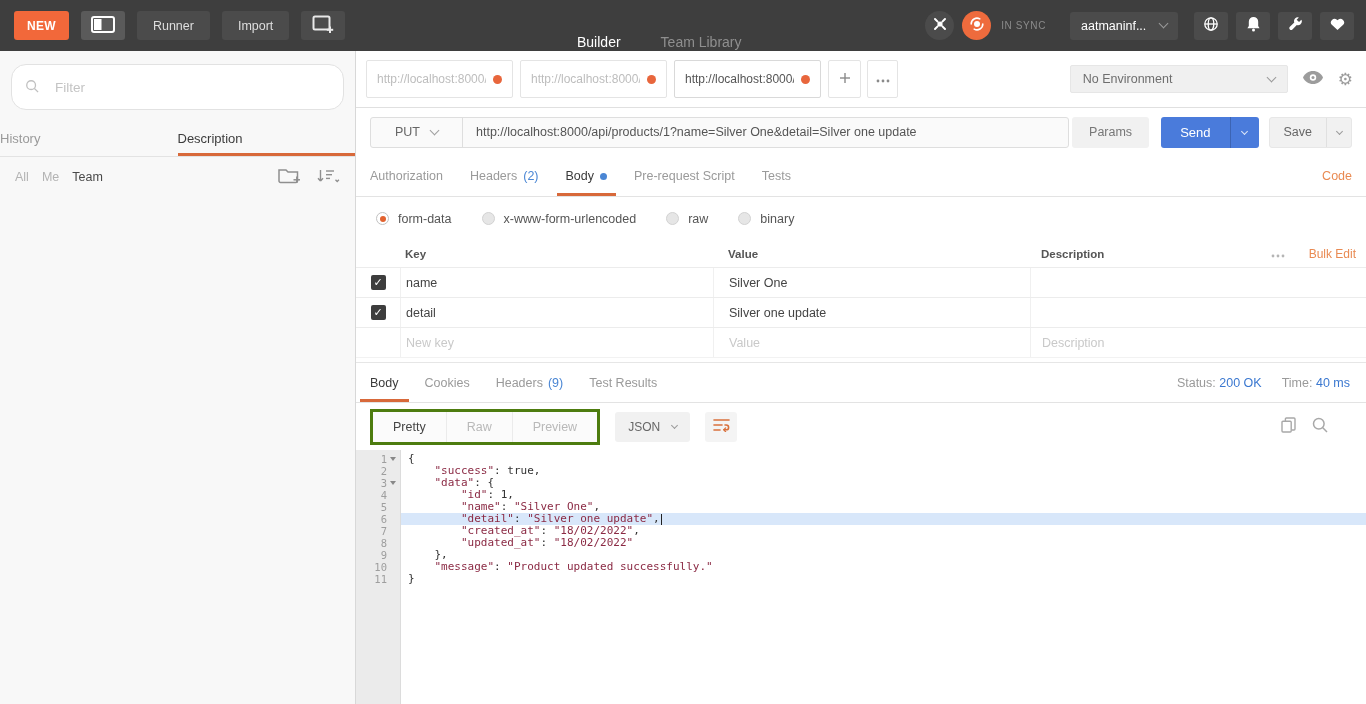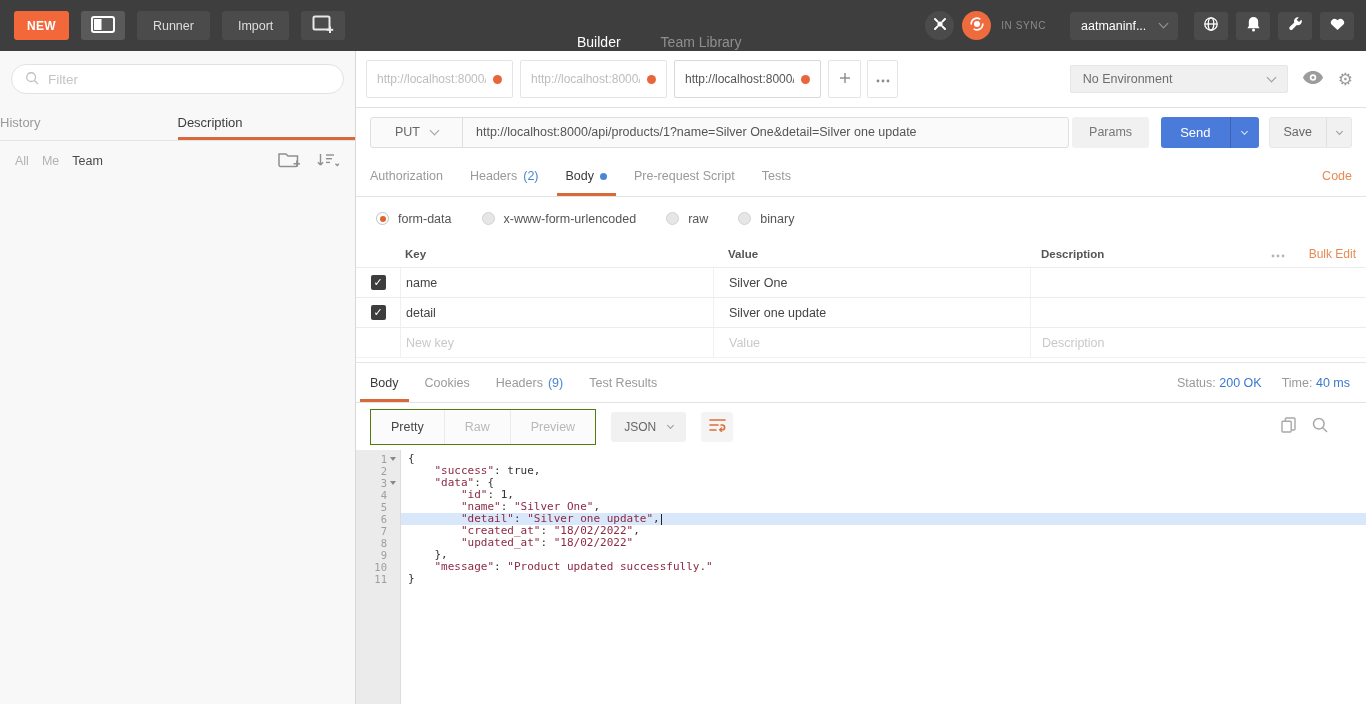--- a/index.html
+++ b/index.html
@@ -24,21 +24,21 @@
   .circle-icon.sync{background:#ee6b3d}
   .sync-label{color:#8b8b8b;font-size:10px;letter-spacing:.6px;margin:0 16px 0 2px}
   .account{background:#4b4b4b;height:28px;border-radius:3px;color:#ffffff;font-size:12.5px;display:flex;align-items:center;justify-content:space-between;padding:0 11px;margin-right:8px;width:108px}
   .icon-btn{background:#4b4b4b;width:34px;height:28px;border-radius:3px;display:flex;align-items:center;justify-content:center}
   .chev{width:7px;height:7px;border-right:1.5px solid currentColor;border-bottom:1.5px solid currentColor;transform:rotate(45deg);margin-top:-4px;display:inline-block}
   .chev.small{width:5px;height:5px;margin-top:-2px}
   .hdr-right .chev{color:#9a9a9a}
 
   
   .sidebar{position:absolute;top:51px;left:0;width:356px;bottom:0;background:#f8f8f8;border-right:1px solid #d8d8d8}
-  .filter-box{margin:13px 11px 10px;height:30px;border:1px solid #e2e2e2;border-radius:15px;background:#fff;display:flex;align-items:center;padding:0 13px;gap:9px}
+  .filter-box{margin:13px 11px 10px;height:46px;border:1px solid #e2e2e2;border-radius:15px;background:#fff;display:flex;align-items:center;padding:0 13px;gap:16px}
   .filter-box input{border:none;outline:none;font-size:13.5px;color:#555;background:transparent;width:100%;font-family:"Liberation Sans",sans-serif}
   .filter-box input::placeholder{color:#c4c4c4}
   .side-tabs{display:flex;height:37px;border-bottom:1px solid #e3e3e3}
   .side-tab{flex:1;display:flex;align-items:center;justify-content:flex-start;font-size:13px;color:#9a9a9a;cursor:default}
   .side-tab.active{color:#3c3c3c;box-shadow:inset 0 -3px 0 #d8693a}
   .scope-row{display:flex;align-items:center;height:40px;padding:0 15px;gap:13px;font-size:12.5px}
   .scope{color:#b3b3b3}
   .scope.active{color:#4a4a4a}
   .scope-icons{margin-left:auto;display:flex;align-items:center;gap:16px}
 
@@ -103,21 +103,21 @@
   .resp-gap{height:4px;flex:none}
   .resp-header{border-top:1px solid #e6e6e6;height:41px;border-bottom:1px solid #e3e3e3;display:flex;align-items:center;padding:0 14px;font-size:12.5px;color:#9a9a9a;flex:none}
   .resp-tab{margin-right:26px;height:100%;display:flex;align-items:center;gap:5px;position:relative}
   .resp-tab.active{color:#3a3a3a}
   .resp-tab.active::after{content:'';position:absolute;left:-10px;right:-10px;bottom:0;height:3px;background:#d8693a}
   .resp-meta{margin-left:auto;display:flex;gap:20px;font-size:12.5px;padding-right:2px}
   .meta-label{color:#9a9a9a}
   .meta-value{color:#3b78d0}
 
   .resp-toolbar{height:47px;display:flex;align-items:center;padding:0 14px;flex:none}
-  .view-group{display:flex;height:36px;border:1px solid #4d7c0f;border-radius:0;background:#fbfbfb;overflow:hidden}
+  .view-group{display:flex;height:36px;border:3px solid #4d7c0f;border-radius:0;background:#fbfbfb;overflow:hidden}
   .view-mode{padding:0 20px;display:flex;align-items:center;font-size:12.5px;color:#b9b9b9;border-right:1px solid #ebebeb}
   .view-mode:last-child{border-right:none}
   .view-mode.active{color:#454545}
   .lang-select{margin-left:15px;height:30px;background:#f1f1f1;border-radius:3px;display:flex;align-items:center;gap:12px;padding:0 13px;font-size:12px;color:#666}
   .lang-select .chev{color:#9a9a9a}
   .wrap-btn{margin-left:15px;width:32px;height:30px;background:#f4f4f4;border-radius:3px;display:flex;align-items:center;justify-content:center}
   .toolbar-right{margin-left:auto;display:flex;align-items:center;gap:16px;padding-right:24px}
 
   .editor{flex:1;display:flex;min-height:0;position:relative}
   .gutter{width:45px;background:#ebebeb;border-right:1px solid #dcdcdc;font-family:"DejaVu Sans Mono",monospace;font-size:10.5px;color:#9e9e9e;padding-top:3px;flex:none}

